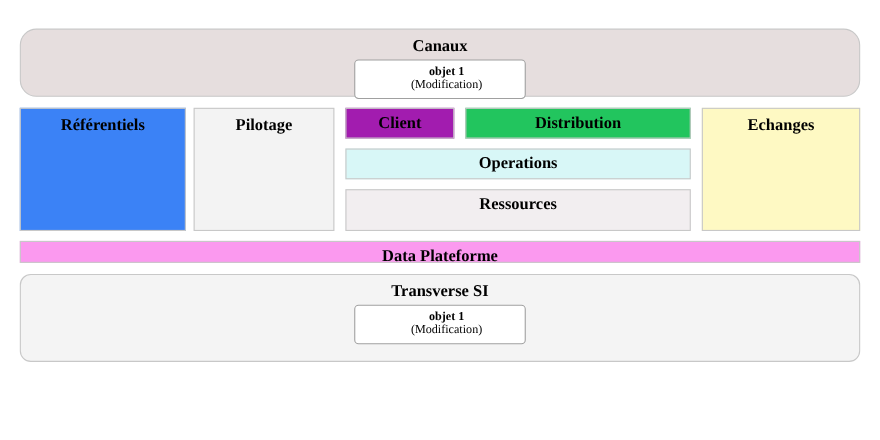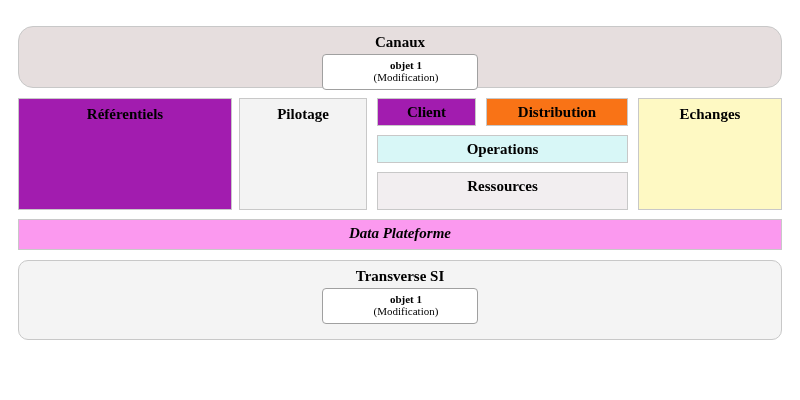--- a/index.html
+++ b/index.html
@@ -69,22 +69,22 @@
   }
 
   
   .middle-row {
     display: flex;
     align-items: stretch;
     height: 112px;
     margin-bottom: 9px;
   }
   .col-referentiels {
-    width: 214px;
-    background: #a21caf;
+    width: 151px;
+    background: #3b82f6;
     margin-right: 7px;
     font-family: Liberation Serif, serif;
   }
   .col-pilotage {
     width: 128px;
     background: #f3f3f3;
     margin-right: 10px;
   }
   .col-center {
     flex: 1 1 auto;
@@ -103,43 +103,42 @@
     height: 30px;
     margin-bottom: 9px;
   }
   .cell-client {
     width: 99px;
     background: #a21caf;
     margin-right: 10px;
   }
   .cell-distribution {
     flex: 1 1 auto;
-    background: #f97316;
+    background: #22c55e;
   }
   .cell-operations {
     height: 30px;
     background: #d8f7f7;
     margin-bottom: 9px;
   }
   .cell-ressources {
     height: 40px;
     background: #f2eef0;
   }
   .center-top .block-title,
   .cell-operations .block-title,
   .cell-ressources .block-title {
     padding-top: 5px;
   }
 
   
   .band-data {
     background: #fb99ef;
-    height: 31px;
+    height: 20px;
     margin-bottom: 10px;
-    font-style: italic;
   }
   .band-data .block-title {
     padding-top: 5px;
   }
 
   
   .band-transverse {
     background: #f4f4f4;
     height: 80px;
     border-radius: 10px;

